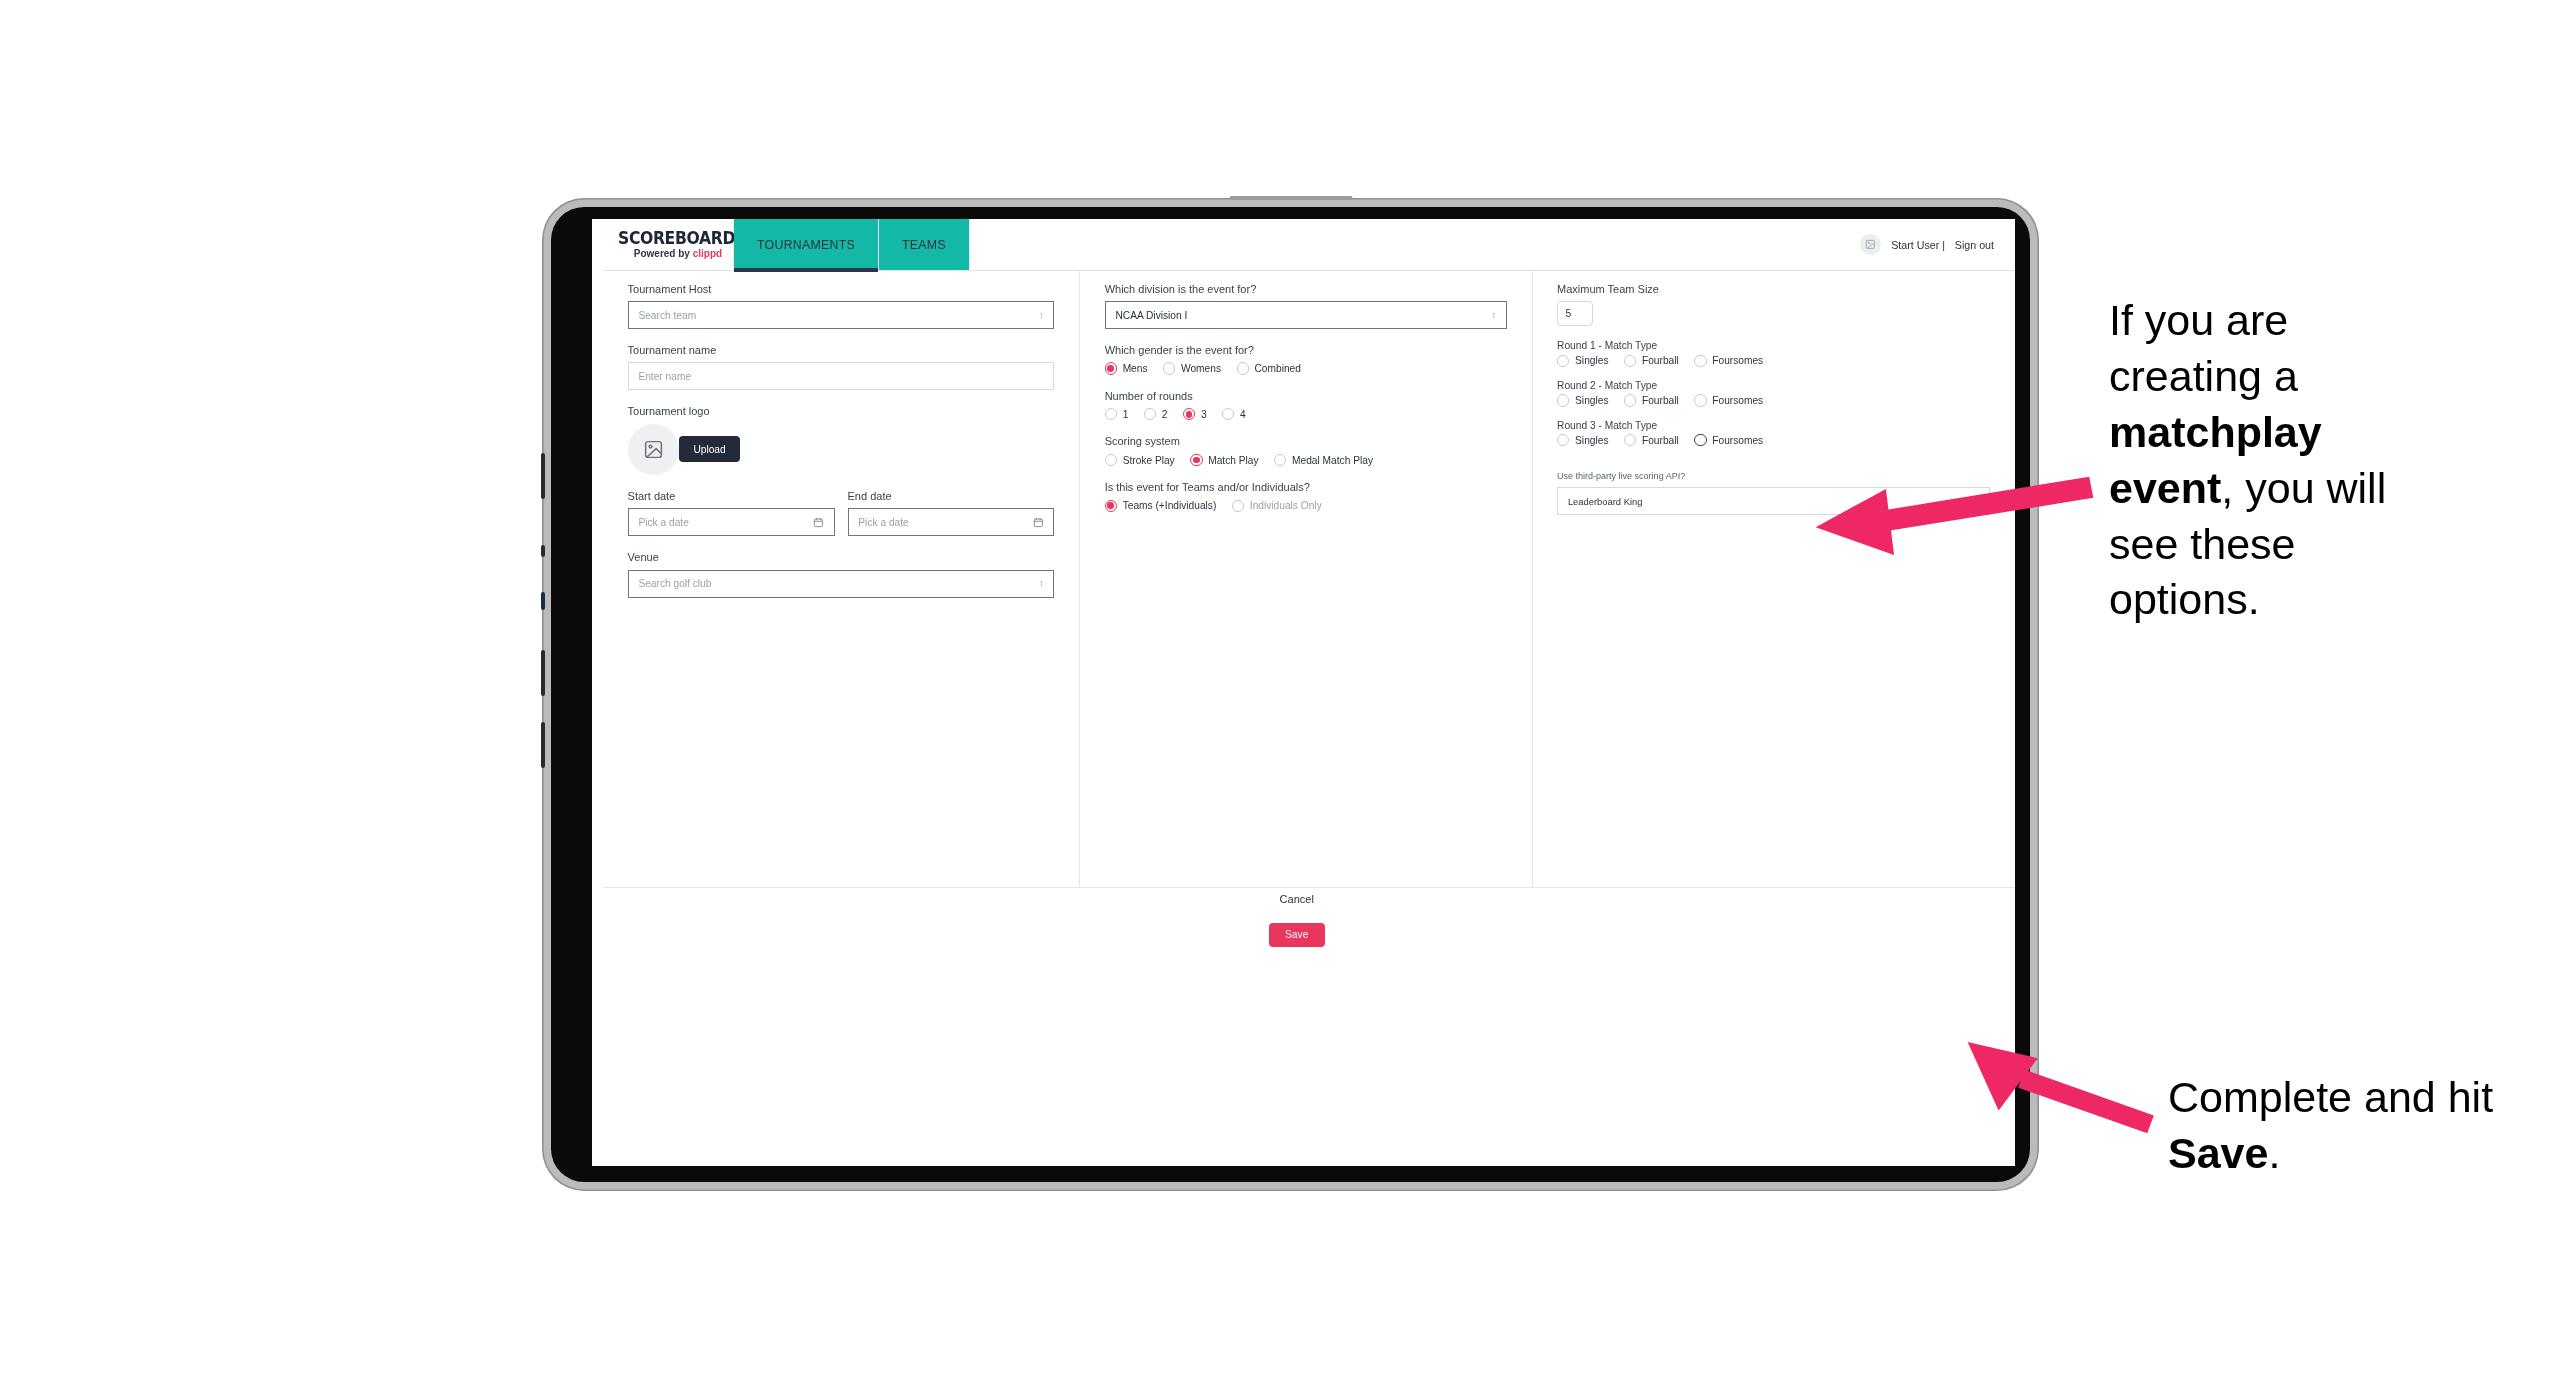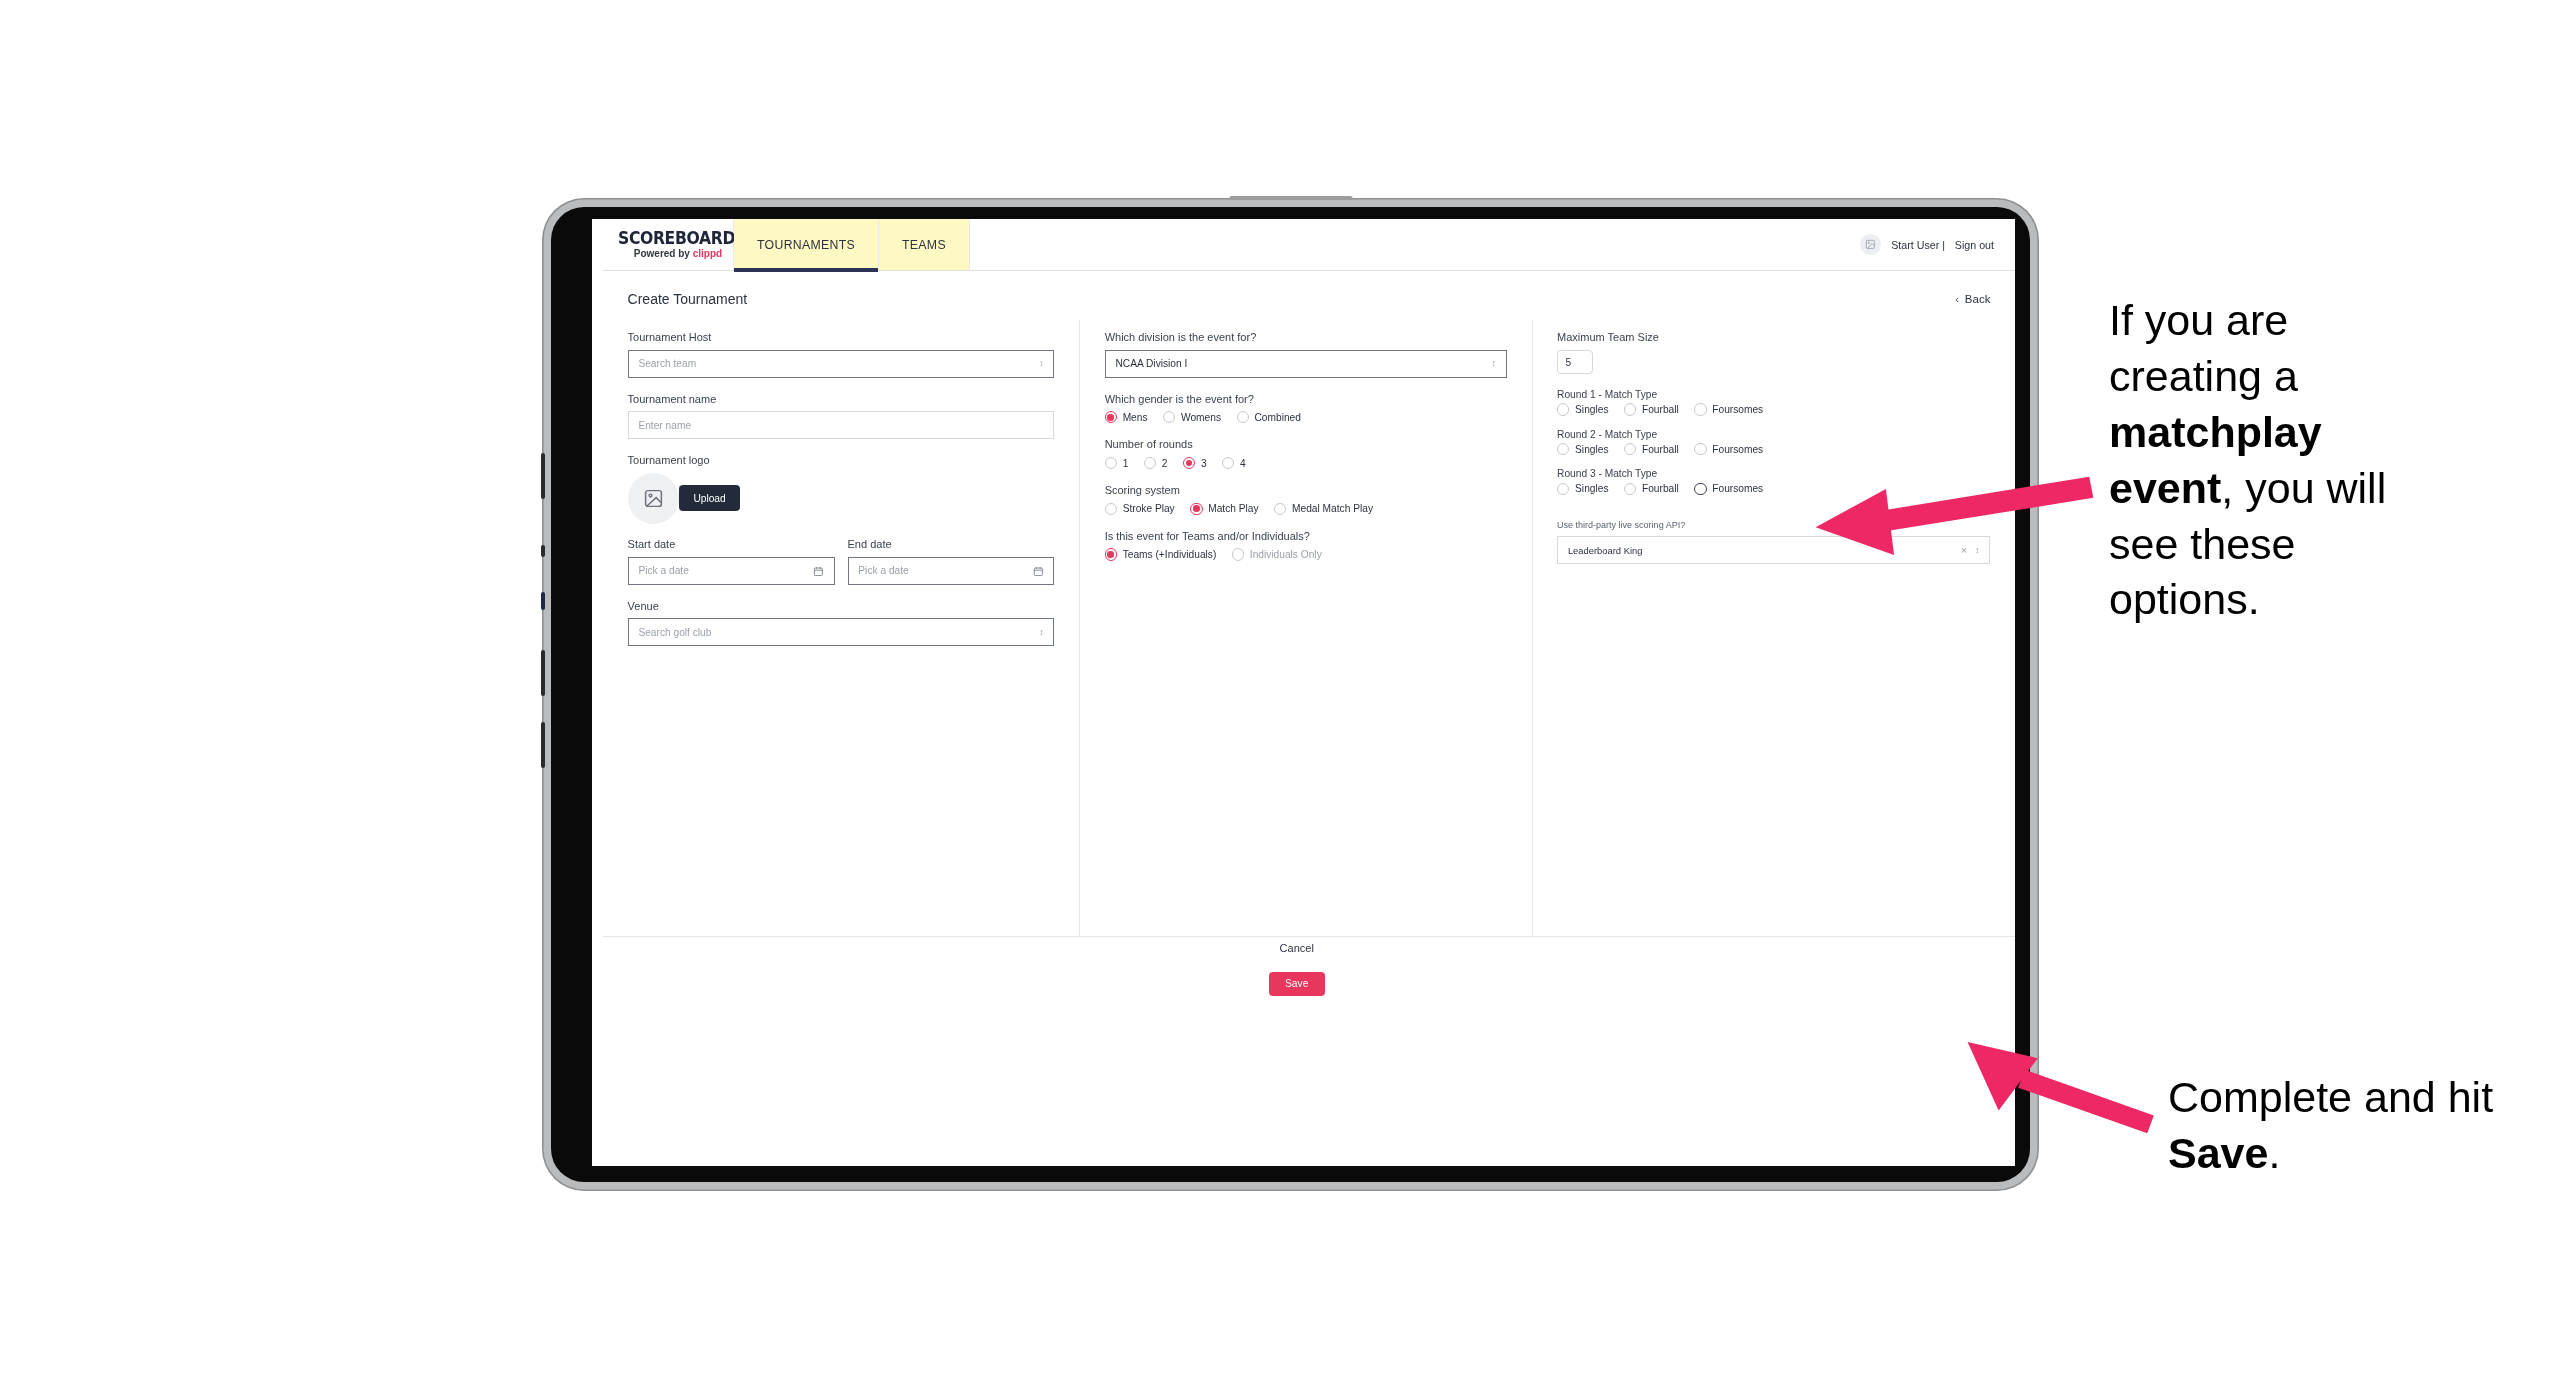--- a/index.html
+++ b/index.html
@@ -91,21 +91,21 @@
   }
   #logo-sub .brand { color: #e8365d; }
   .navtab {
     display: flex; align-items: center;
     padding: 0 23px;
     font-size: 12.3px;
     letter-spacing: 0.3px;
     color: #2b3240;
     border-right: 0.8px solid #e9ebee;
     position: relative;
-    background: #fef9c3;
+    background: #14b8a6;
   }
   .navtab.active::after {
     content: "";
     position: absolute;
     left: 0; right: 0; bottom: -1.6px;
     height: 3.3px;
     background: #2b3553;
   }
   #user-area {
     margin-left: auto;
@@ -318,27 +318,20 @@
             <rect x="3" y="3" width="18" height="18" rx="2"></rect>
             <circle cx="8.5" cy="8.5" r="1.5"></circle>
             <path d="M21 15l-5-5L5 21"></path>
           </svg>
         </div>
         <span>Start User |</span>
         <span id="signout">Sign out</span>
       </div>
     </div>
 
-    <div id="page-head">
-      <div id="page-title">Create Tournament</div>
-      <div id="back-link">
-        <span id="back-chev">‹</span>
-        <span>Back</span>
-      </div>
-    </div>
 
     <div id="cols">
 
       <div class="col c1">
 
         <div class="fgroup">
           <div class="flabel">Tournament Host</div>
           <div class="finput">
             <span>Search team</span>
             <span class="tail">

